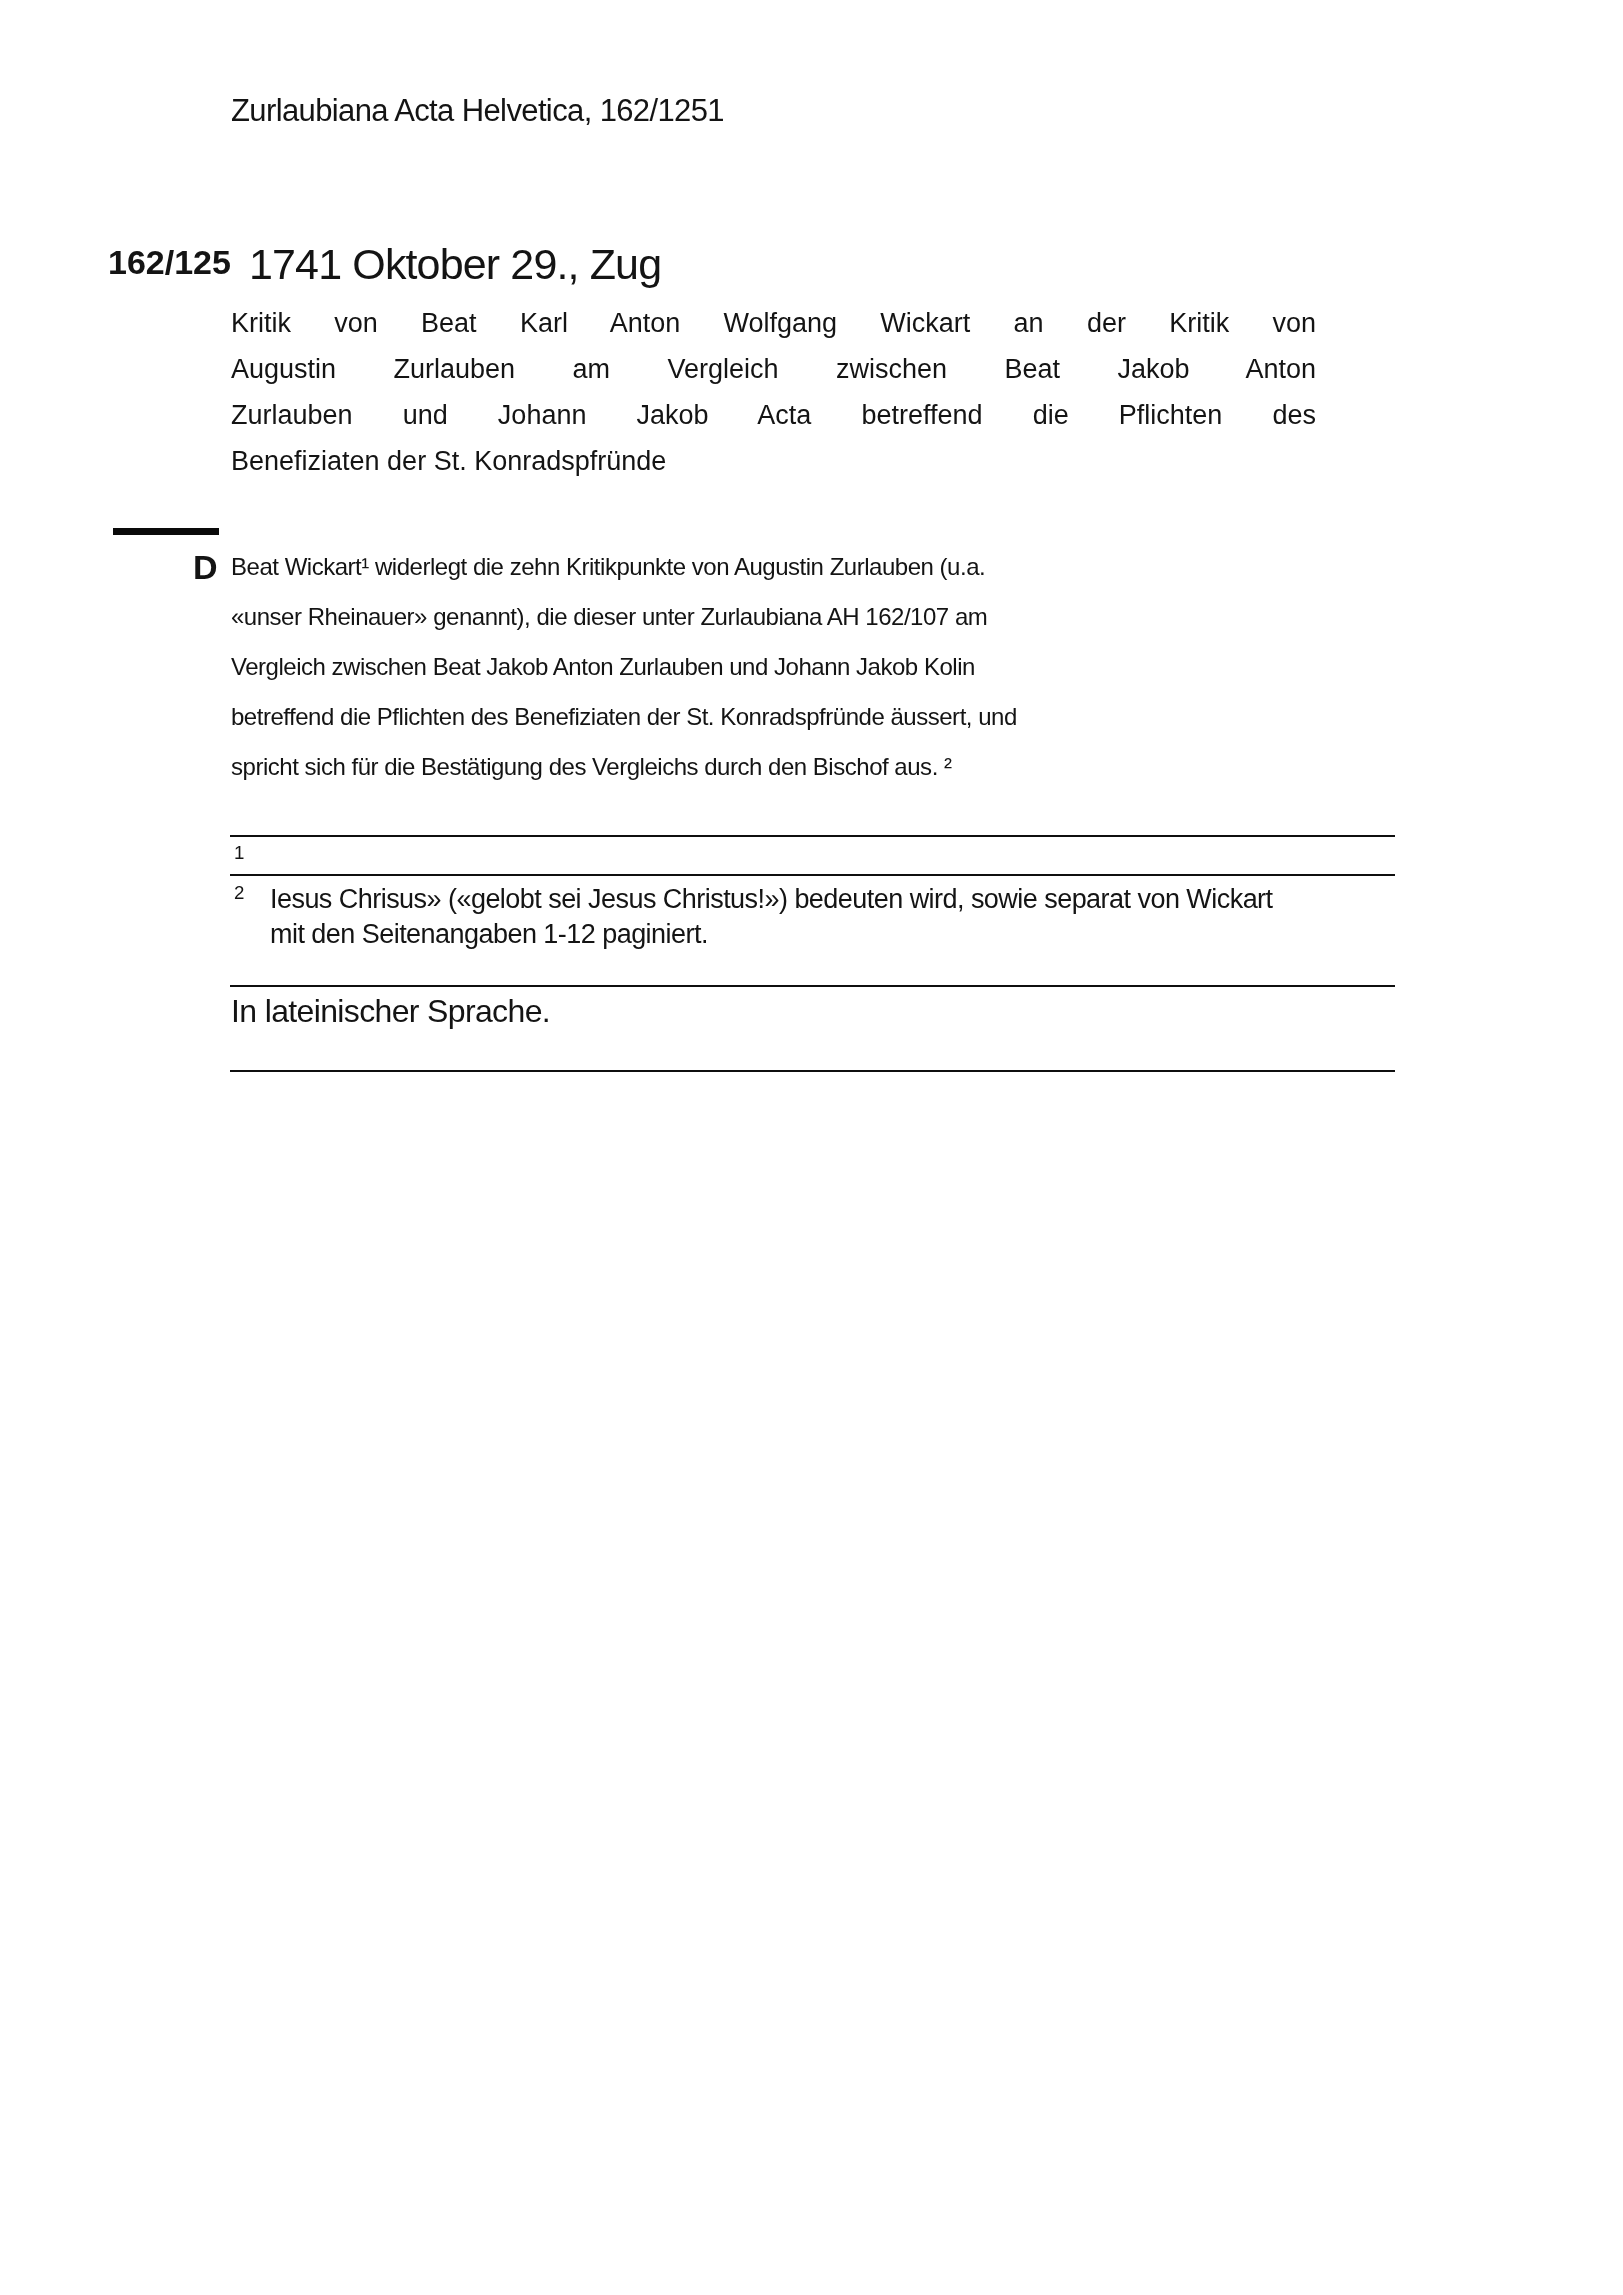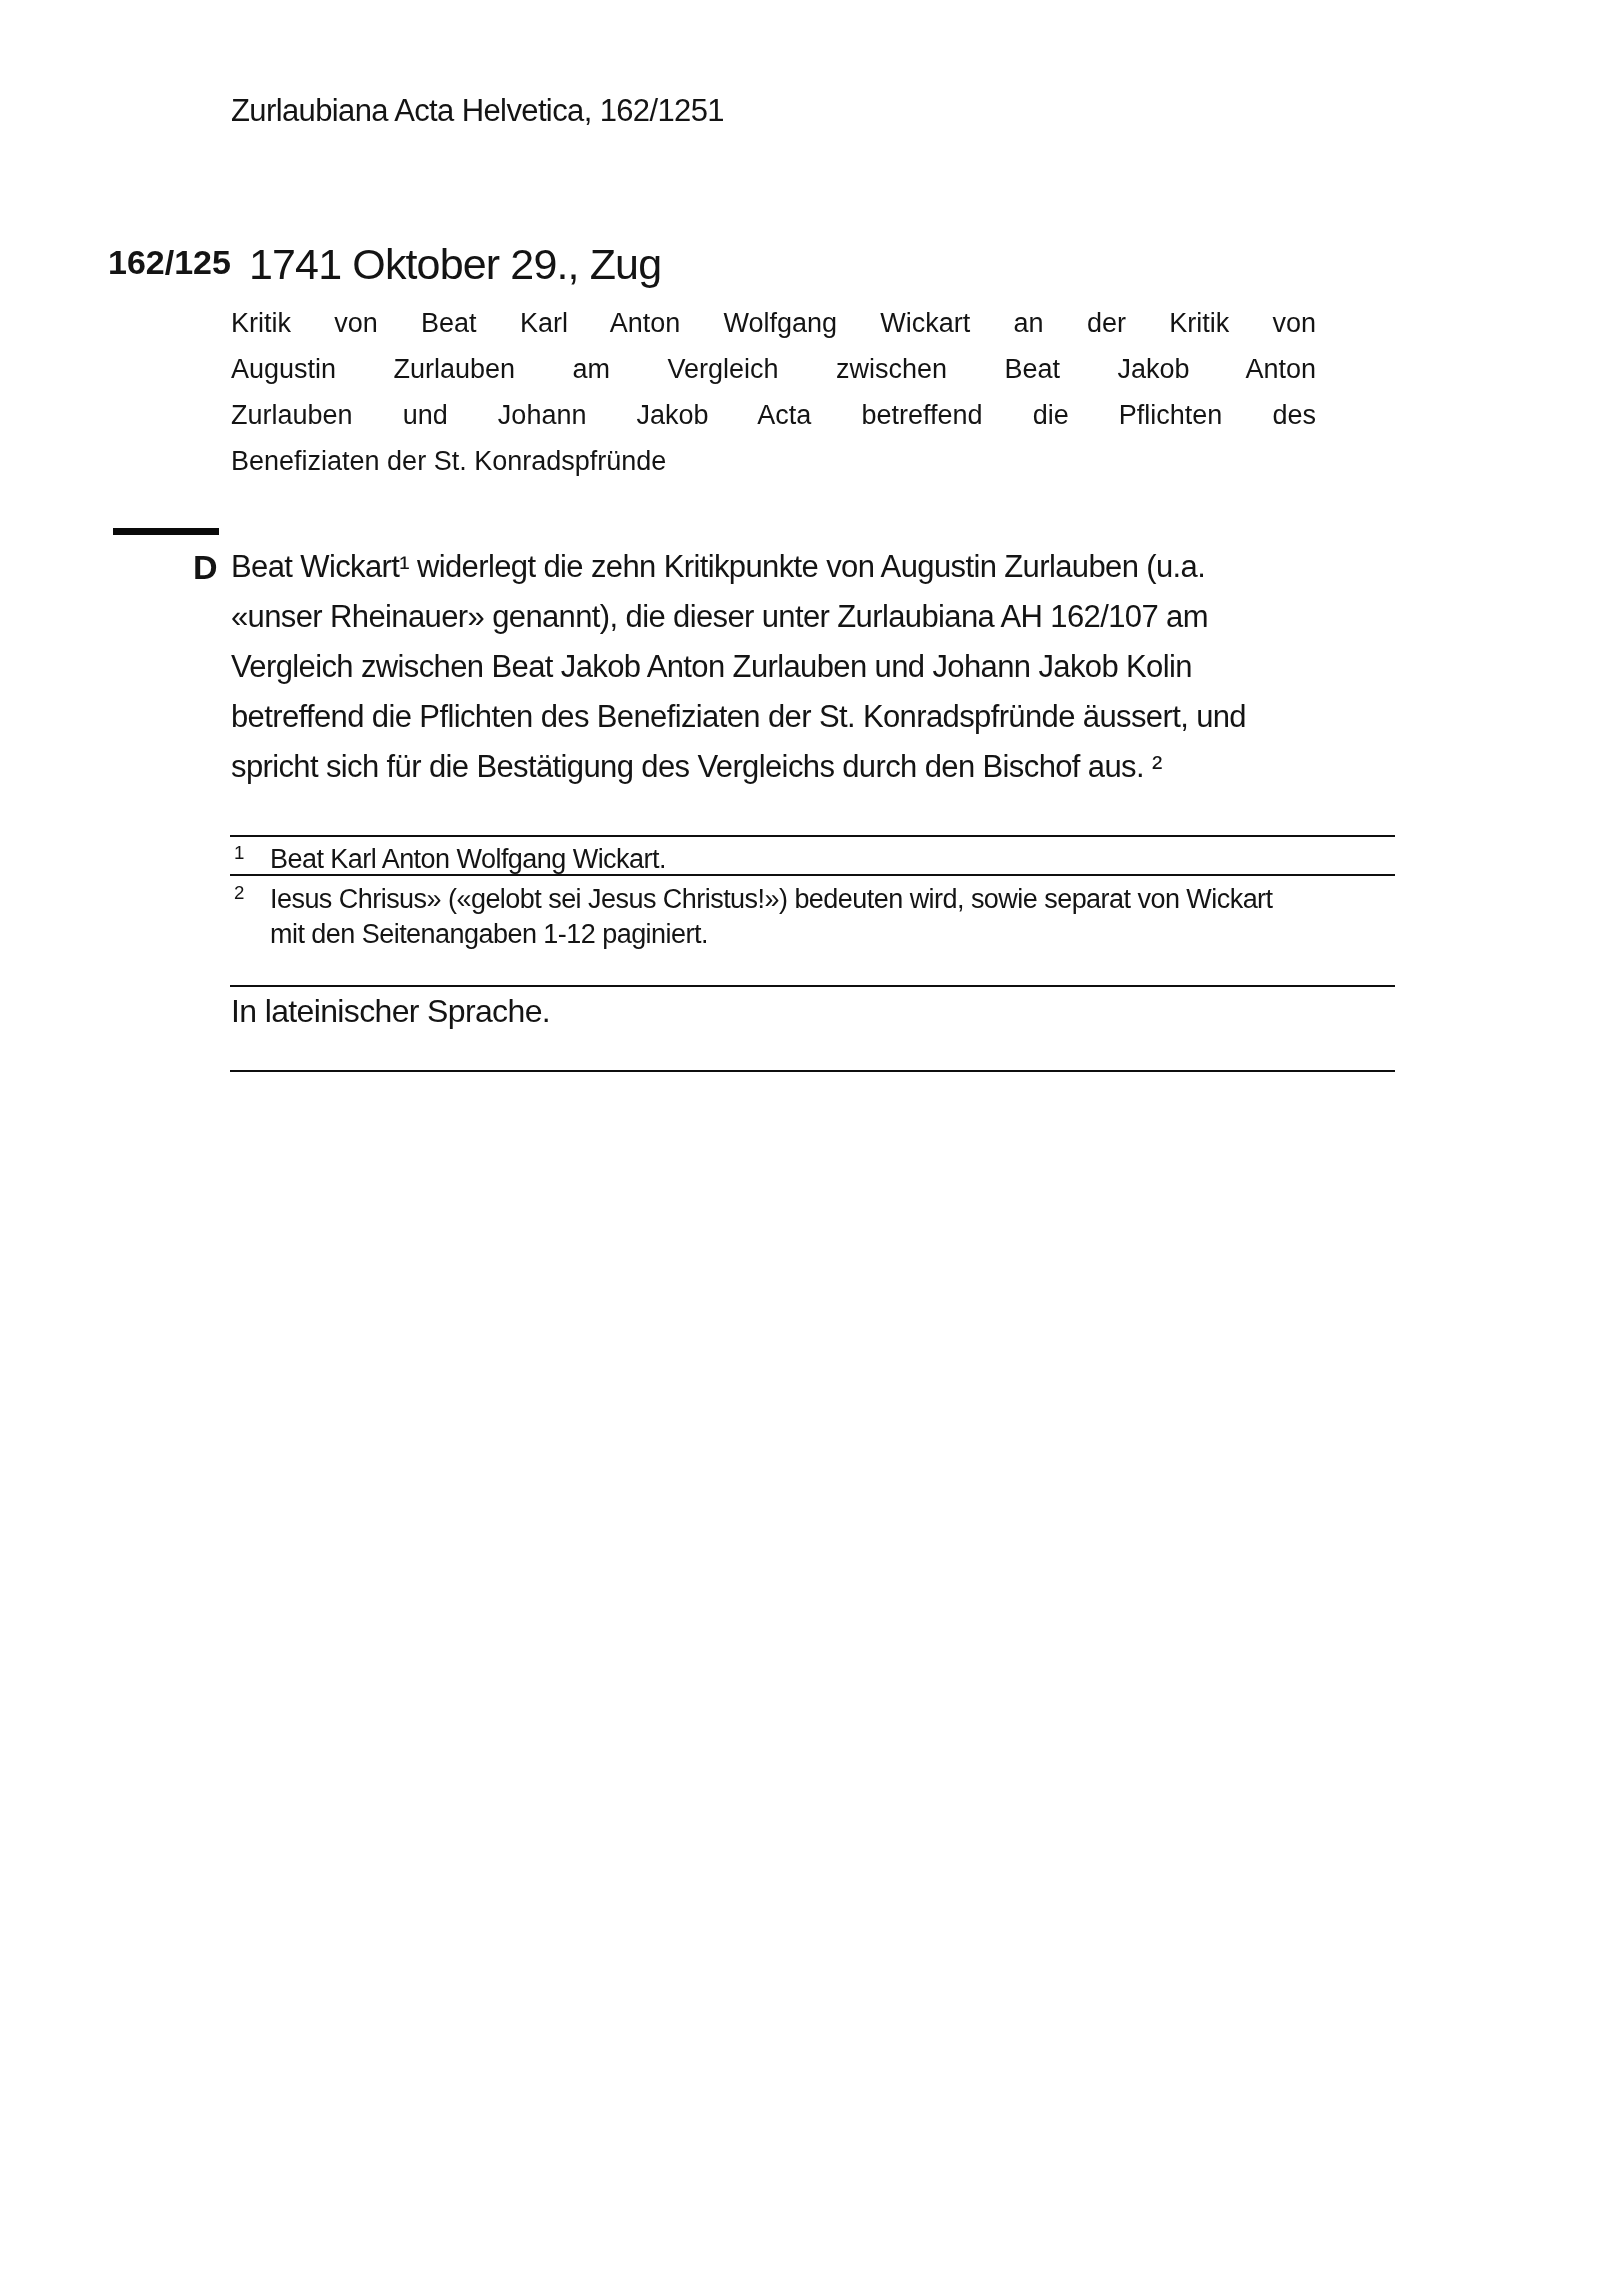--- a/index.html
+++ b/index.html
@@ -76,21 +76,21 @@
     left: 193px;
     font-size: 34px;
     font-weight: bold;
     line-height: 50px;
   }
   .d-body {
     position: absolute;
     top: 542px;
     left: 231px;
     width: 1218px;
-    font-size: 31px;
+    font-size: 24px;
     line-height: 50px;
     white-space: nowrap;
   }
 
   .rule {
     position: absolute;
     left: 230px;
     width: 1165px;
     background: #0f0f0f;
   }
@@ -156,23 +156,20 @@
     <div>Beat Wickart¹ widerlegt die zehn Kritikpunkte von Augustin Zurlauben (u.a.</div>
     <div>«unser Rheinauer» genannt), die dieser unter Zurlaubiana AH 162/107 am</div>
     <div>Vergleich zwischen Beat Jakob Anton Zurlauben und Johann Jakob Kolin</div>
     <div>betreffend die Pflichten des Benefiziaten der St. Konradspfründe äussert, und</div>
     <div>spricht sich für die Bestätigung des Vergleichs durch den Bischof aus. ²</div>
   </div>
 
   <div class="rule rule-a"></div>
 
   <span class="fn-marker fn-marker-1">1</span>
-  <div class="fn-text fn1-text hum">
-    <div>Beat Karl Anton Wolfgang Wickart.</div>
-  </div>
 
   <div class="rule rule-b"></div>
 
   <span class="fn-marker fn-marker-2">2</span>
   <div class="fn-text fn2-text hum">
     <div>Iesus Chrisus» («gelobt sei Jesus Christus!») bedeuten wird, sowie separat von Wickart</div>
     <div>mit den Seitenangaben 1-12 paginiert.</div>
   </div>
 
   <div class="rule rule-c"></div>

